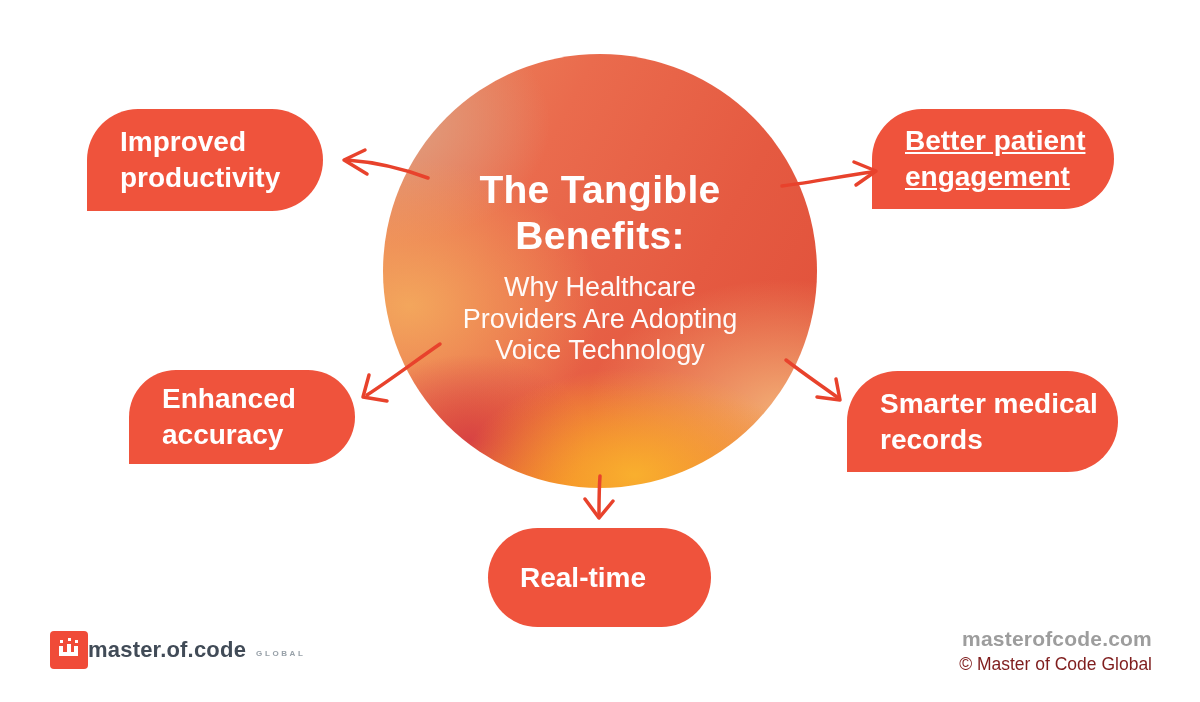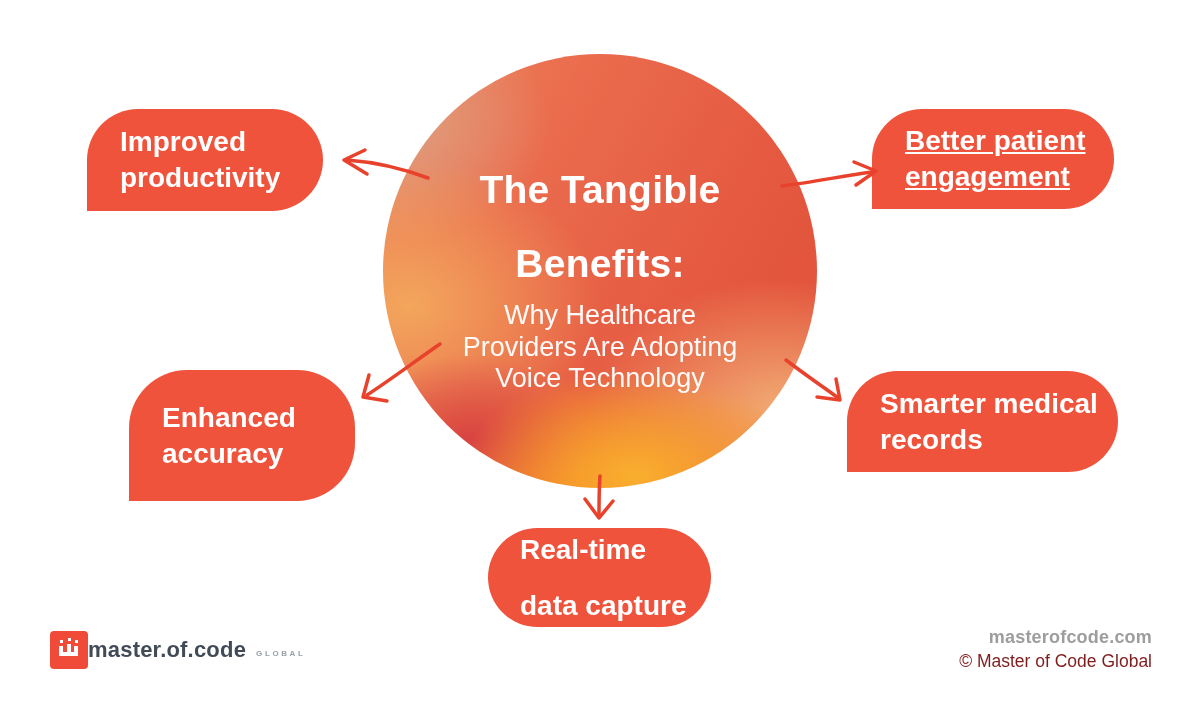--- a/index.html
+++ b/index.html
@@ -20,36 +20,36 @@
       radial-gradient(ellipse 42% 26% at 58% 97%, #F9AF2E 0%, rgba(249,175,46,0) 95%),
       radial-gradient(ellipse 30% 22% at 20% 89%, #D84343 0%, rgba(216,67,67,0) 90%),
       radial-gradient(ellipse 78% 30% at 42% 104%, #F58220 0%, rgba(245,130,32,0) 95%),
       radial-gradient(ellipse 55% 42% at 6% 58%, #F3A65C 0%, rgba(243,166,92,0) 80%),
       radial-gradient(ellipse 60% 40% at 92% 82%, #F2AC74 0%, rgba(242,172,116,0) 75%),
       radial-gradient(ellipse 55% 40% at 0% 16%, #DDA083 0%, rgba(221,160,131,0) 70%),
       linear-gradient(118deg, #EC8A5F 0%, #EA6B4D 32%, #E55A41 65%, #E04F39 100%);
   }
   .circle-content { text-align:center; margin-top:-8px; color:#ffffff; }
   .circle-title { font-size:39px; font-weight:700; line-height:1.18; letter-spacing:0.3px; }
-  .circle-title span { display:block;margin-top:28px; }
+  .circle-title span { display:block; }
   .circle-subtitle { margin-top:13px; font-size:27px; font-weight:400; line-height:1.18; opacity:0.97; }
   .circle-subtitle span { display:block; }
 
   
   .bubble {
     position:absolute; background:var(--bubble-color,#EF533C);
     border-radius:58px 58px 58px 0;
     display:flex; flex-direction:column; justify-content:center;
     color:#ffffff; font-weight:700; font-size:28px; line-height:1.27;
     padding-left:33px;
   }
   .bubble span { display:block; }
   .bubble.b1 { left:87px;  top:109px; width:236px; height:102px; }
   .bubble.b2 { left:872px; top:109px; width:242px; height:100px;text-decoration:underline; }
-  .bubble.b3 { left:129px; top:370px; width:226px; height:131px; }
+  .bubble.b3 { left:129px; top:370px; width:226px; height:94px; }
   .bubble.b4 { left:847px; top:371px; width:271px; height:101px; }
   .bubble.b5 { left:488px; top:528px; width:223px; height:99px; border-radius:52px; padding-left:32px;gap:20px; }
 
   
   .arrow { position:absolute; }
   .arrow svg { display:block; }
   .a1 { left:334px; top:146px; }
   .a2 { left:778px; top:158px; }
   .a3 { left:352px; top:338px; }
   .a4 { left:780px; top:352px; }
@@ -69,21 +69,21 @@
     font-size:22px; font-weight:600;
     color:#414B57; letter-spacing:0.2px;
   }
   .brand-suffix {
     margin-left:10px; margin-top:6px; font-size:8px; font-weight:700;
     letter-spacing:2.6px; color:#97A0A8; text-transform:uppercase;
   }
   .footer-right {
     position:absolute; right:48px; top:627px; text-align:right;
   }
-  .site-url { font-size:18px; font-weight:700; color:#9D9D9D; letter-spacing:0.2px; }
+  .site-url { font-size:21px; font-weight:700; color:#9D9D9D; letter-spacing:0.2px; }
   .copyright { margin-top:3px; font-size:17.5px; font-weight:400; color:#7f1d1d; }
 </style>
 </head>
 <body>
 
 <div class="stage">
 
   <div class="circle">
     <div class="circle-content">
       <div class="circle-title">
@@ -109,21 +109,20 @@
   <div class="bubble b3">
     <span>Enhanced</span>
     <span>accuracy</span>
   </div>
   <div class="bubble b4">
     <span>Smarter medical</span>
     <span>records</span>
   </div>
   <div class="bubble b5">
     <span>Real-time</span>
-    <span>data capture</span>
   </div>
 
   <div class="arrow a1">
     <svg width="96" height="40" viewBox="0 0 96 40" fill="none">
       <path class="arrow-stroke" d="M94 32 C70 23 40 16 13 14" stroke="#E8422C" stroke-width="3.5" stroke-linecap="round"></path>
       <path class="arrow-stroke" d="M31 4 L10 14 L33 28" stroke="#E8422C" stroke-width="3.5" stroke-linecap="round" stroke-linejoin="round" fill="none"></path>
     </svg>
   </div>
   <div class="arrow a2">
     <svg width="104" height="36" viewBox="0 0 104 36" fill="none">

